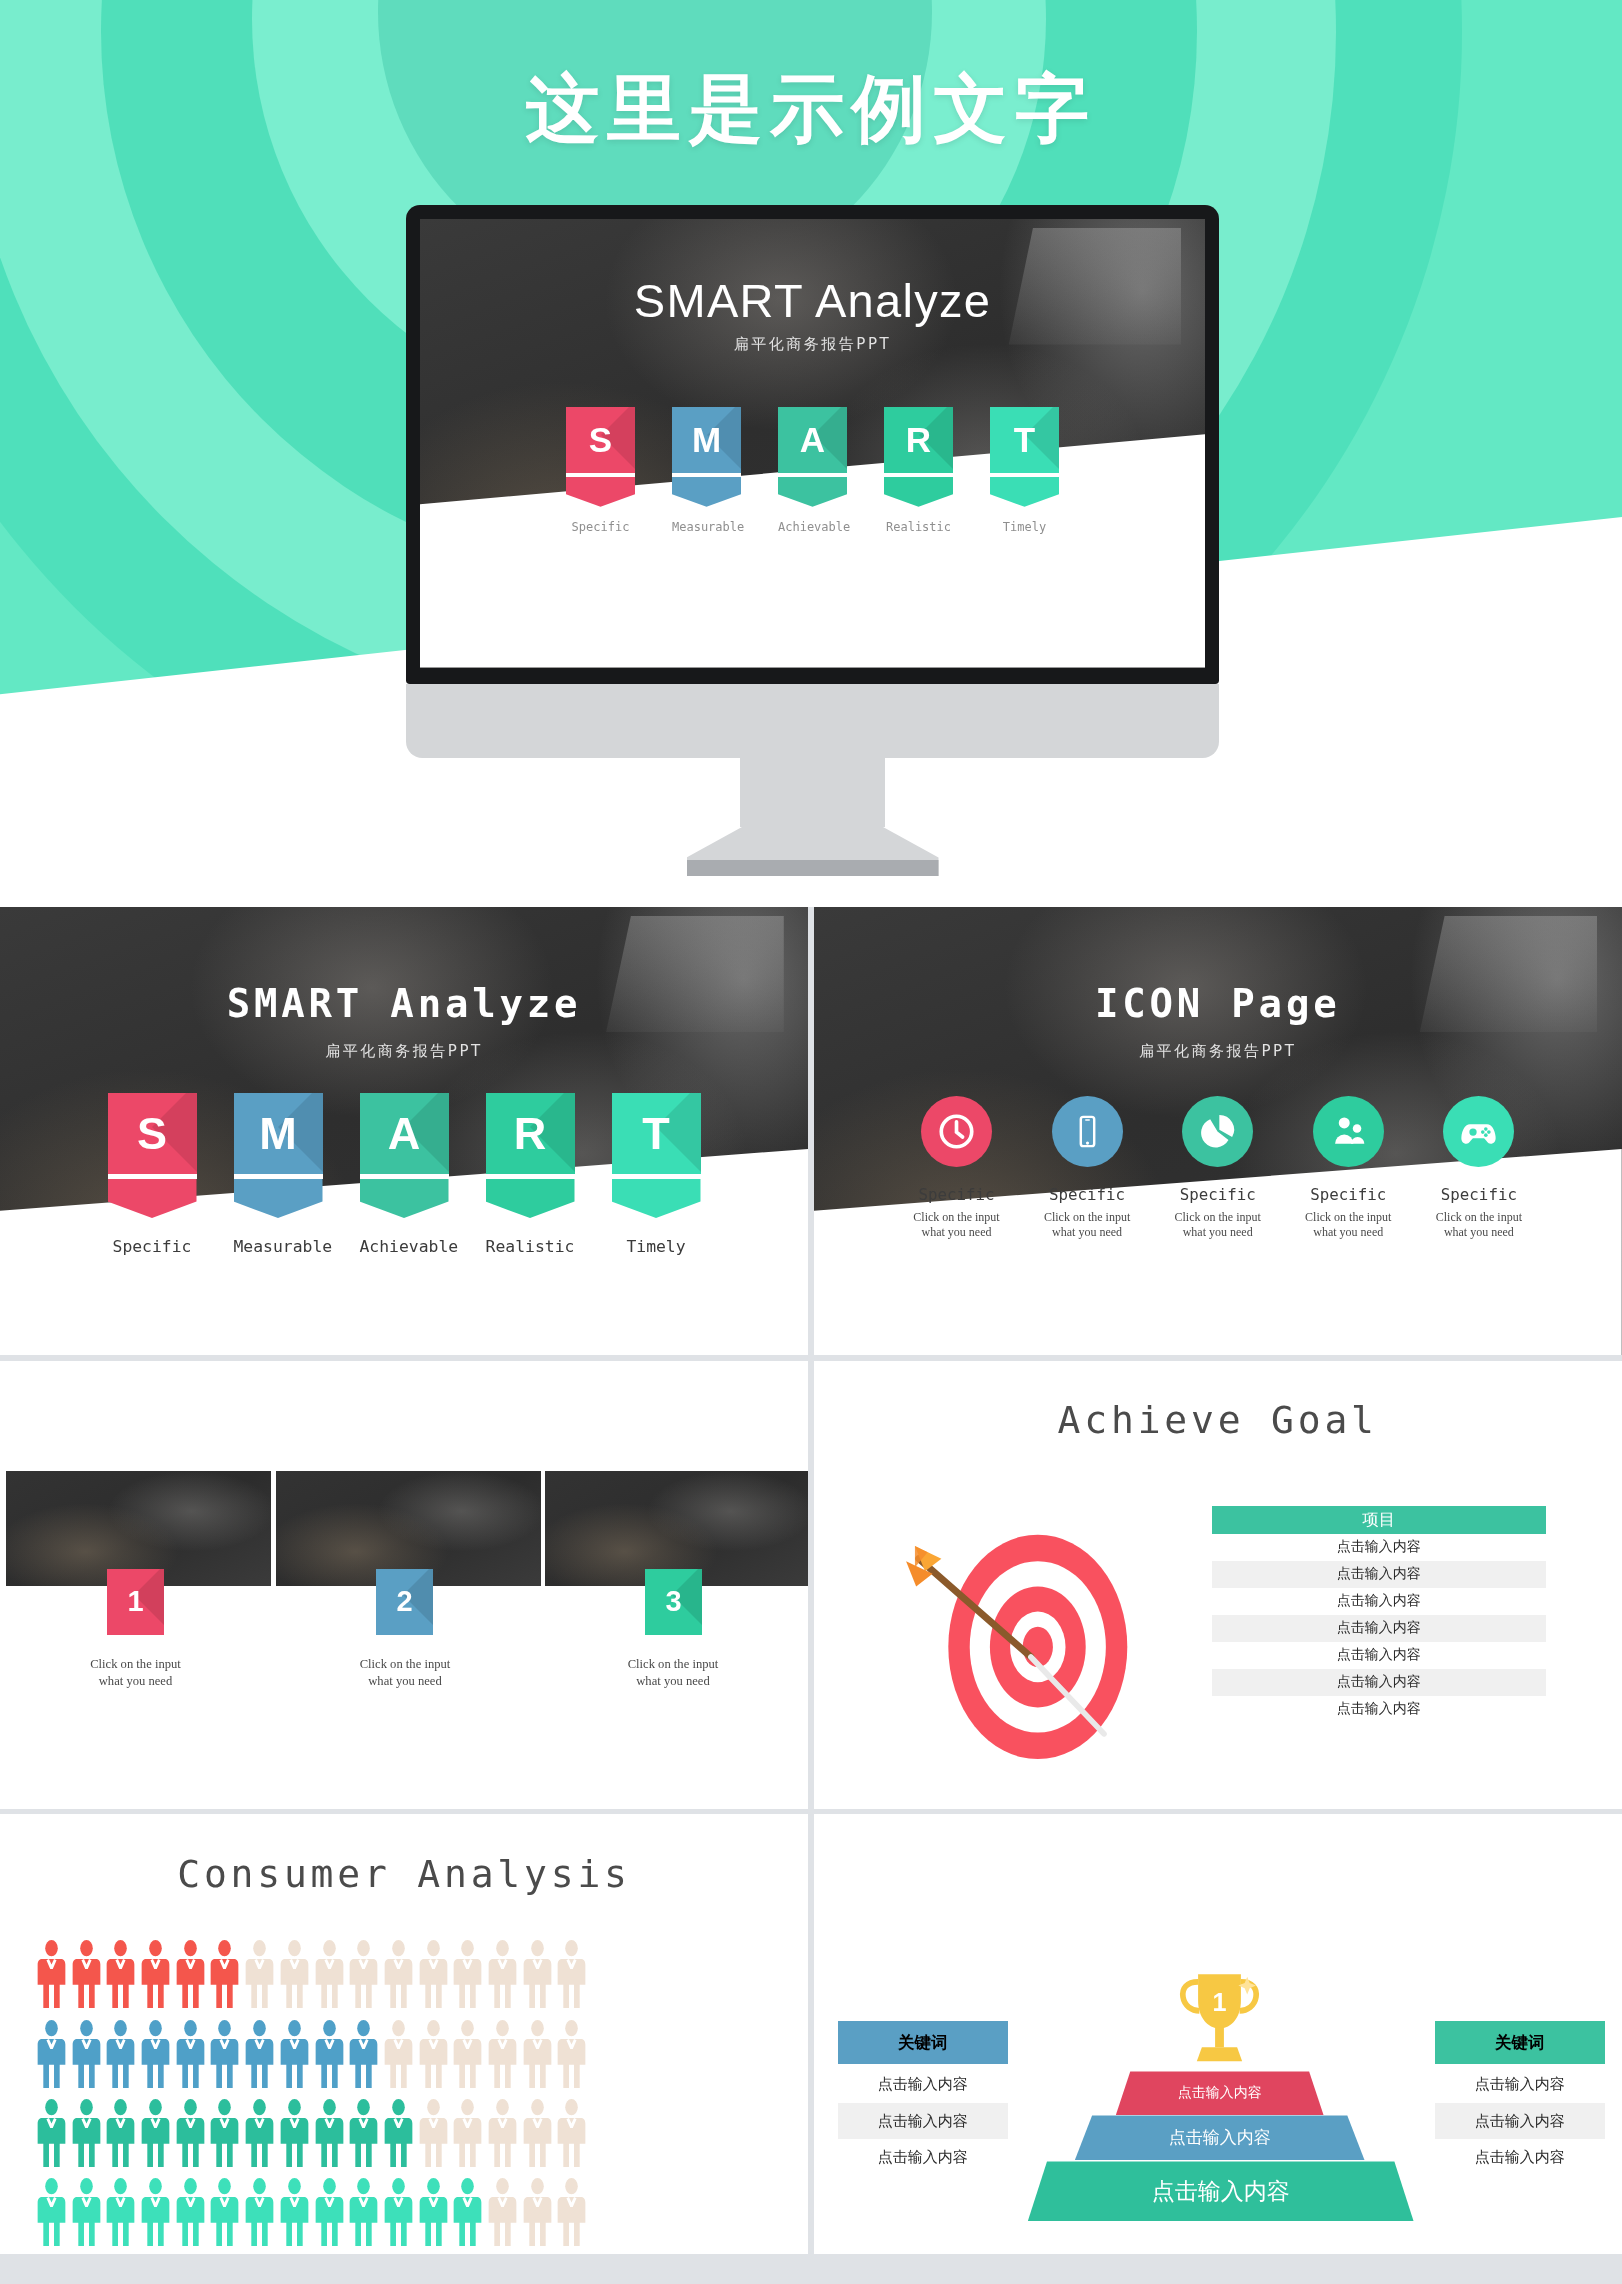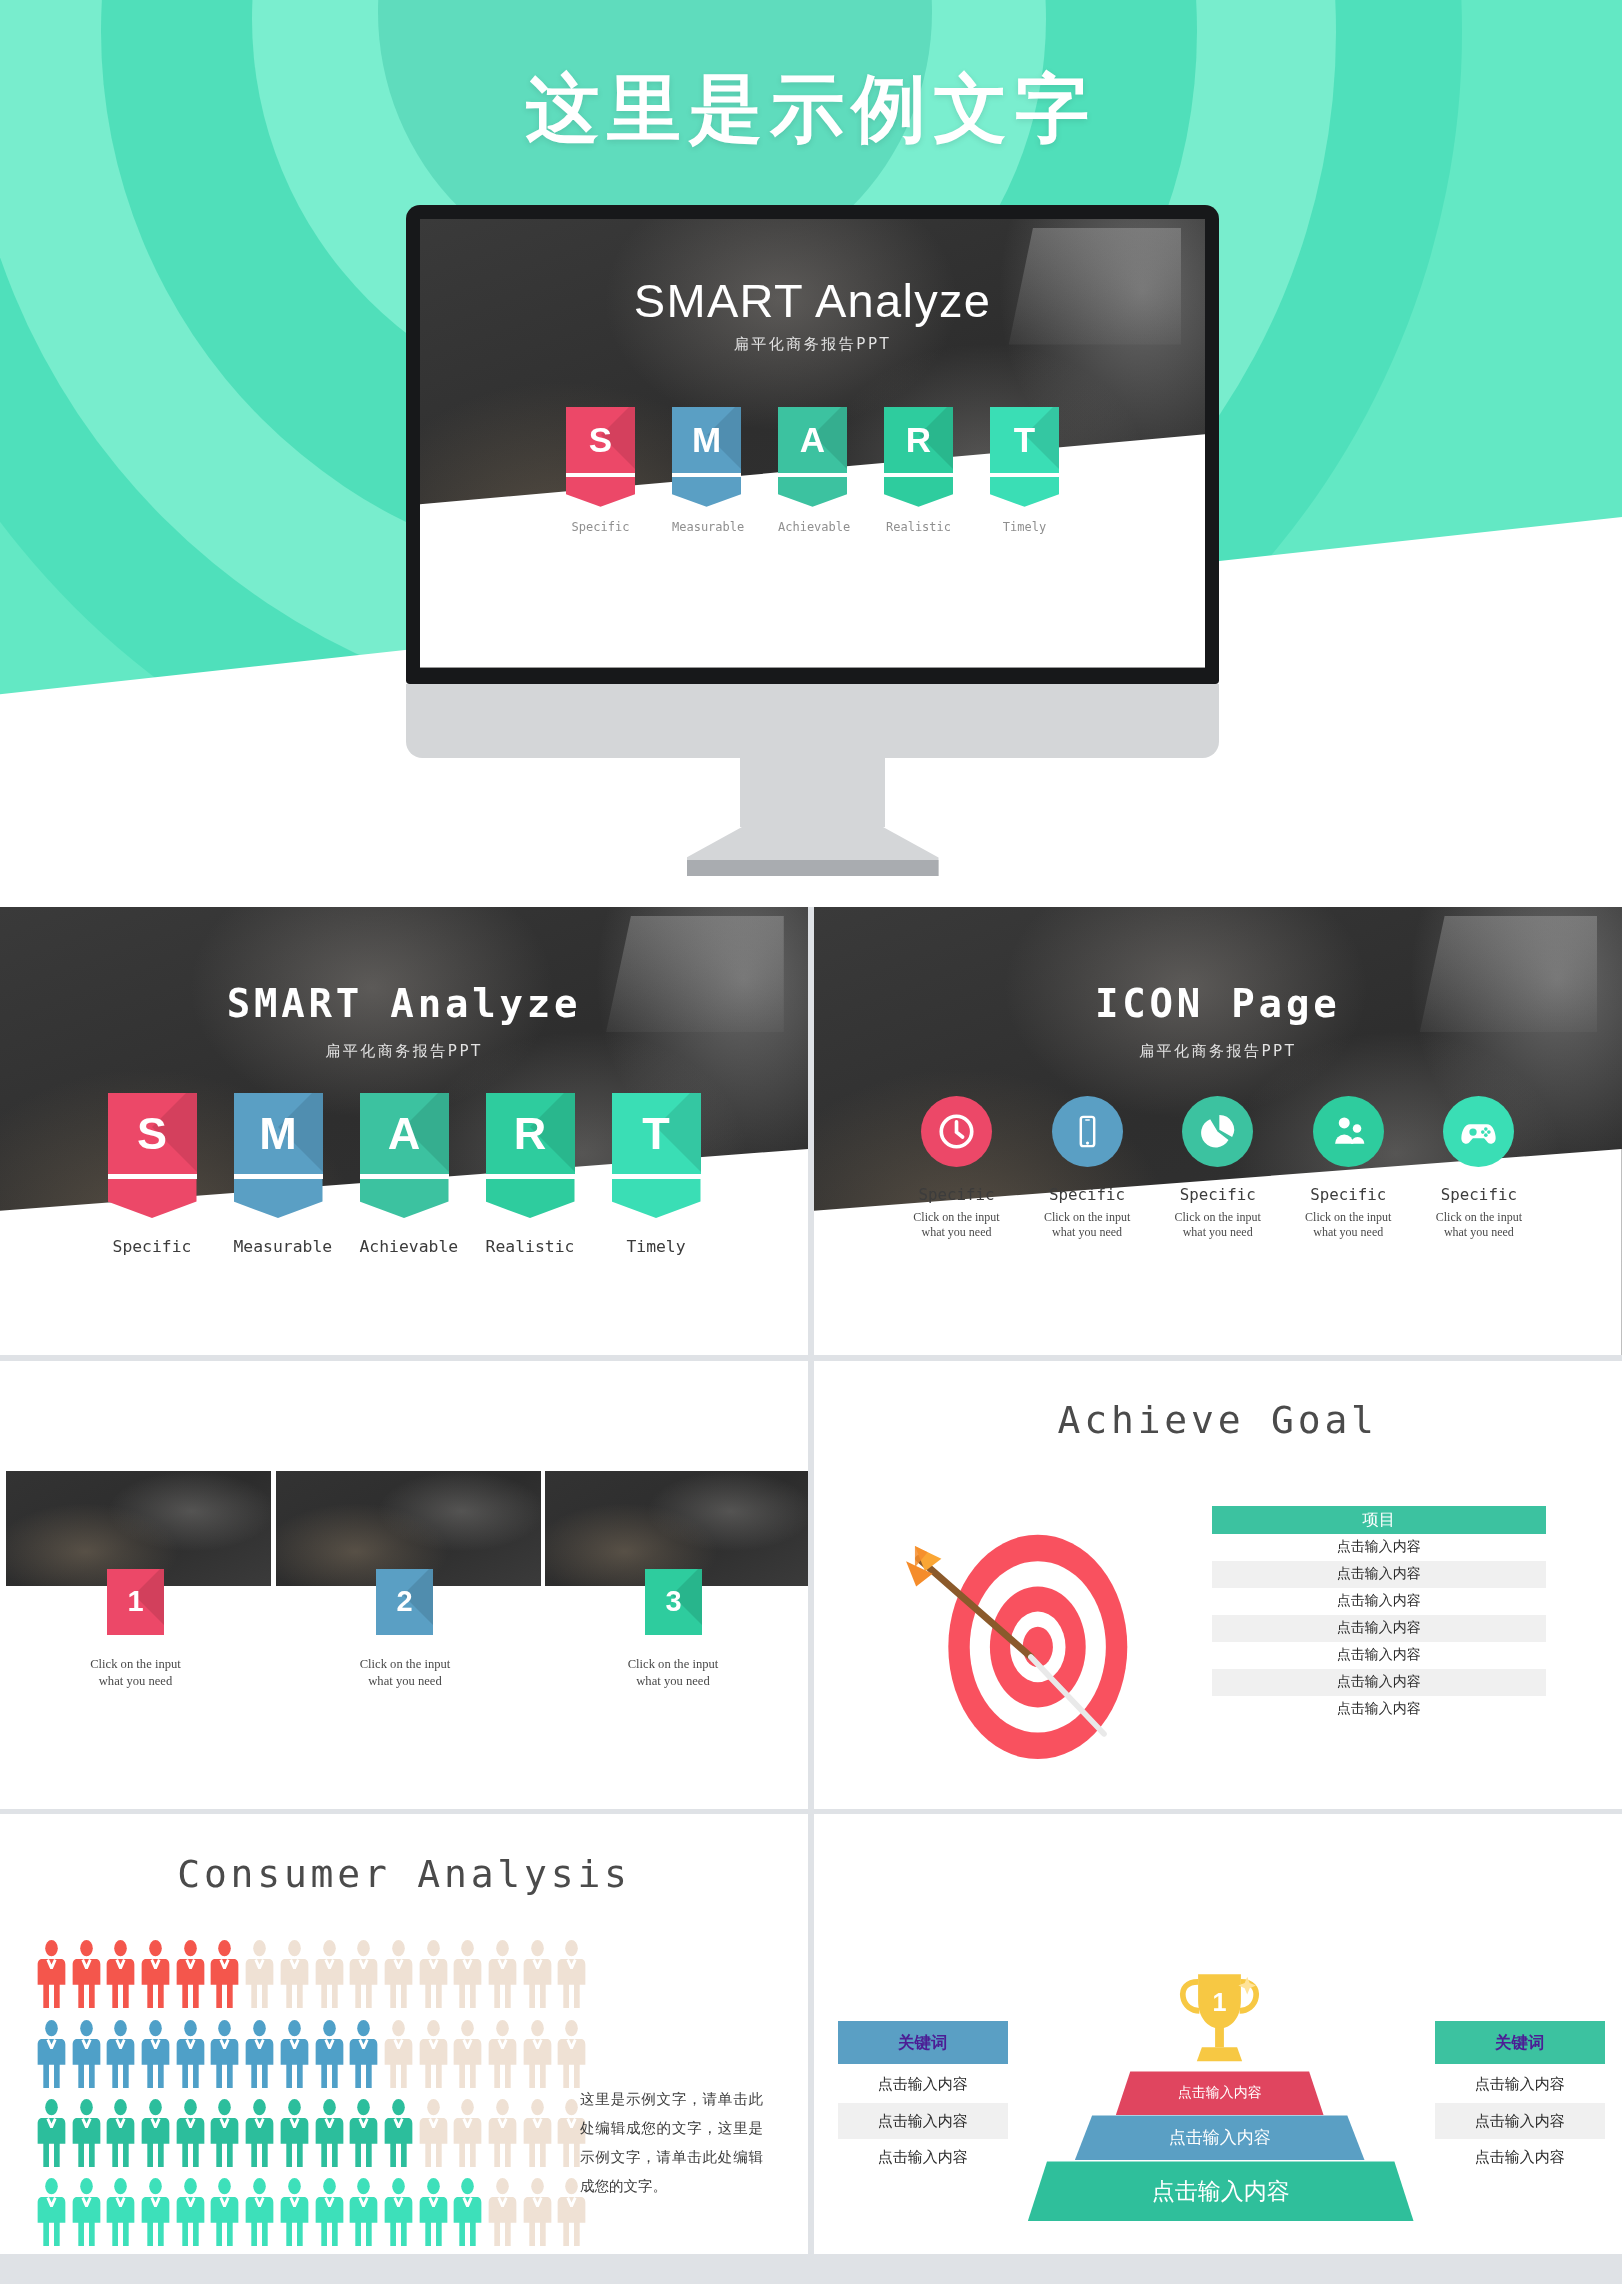--- a/index.html
+++ b/index.html
@@ -179,21 +179,21 @@
   .goal-table { position: absolute; }
   .goal-head { text-align: center; color: #fff; font-family: "Liberation Sans", sans-serif; display:flex; align-items:center; justify-content:center; }
   .goal-row { text-align: center; color: #2b2b2b; font-family: "Liberation Serif", serif; display:flex; align-items:center; justify-content:center; }
 
   
   .ppl-grid { position: absolute; }
   .ppl-row { display: flex; }
   .ppl { display: block; }
 
   
-  .kw-box { position: absolute; display:flex; align-items:center; justify-content:center; color:#4c1d95; font-family:"Liberation Sans", sans-serif; font-weight:bold; }
+  .kw-box { position: absolute; display:flex; align-items:center; justify-content:center; color:#000000; font-family:"Liberation Sans", sans-serif; font-weight:bold; }
   .kw-item { position: absolute; display:flex; align-items:center; justify-content:center; color:#2b2b2b; font-family:"Liberation Serif", serif; }
   .step { position: absolute; display:flex; align-items:center; justify-content:center; color:#fff; font-family:"Liberation Sans", sans-serif; }
 
   
   .grid { position: absolute; left: 0; top: 907px; width: 1622px; }
   .grid-row { display: flex; gap: 5.7px; margin-bottom: 5.7px; }
   .panel { position: relative; width: 808px; height: 448px; background: #fff; overflow: hidden; }
   .panel.tall { height: 440px; }
   .panel-title {
     position: absolute; left: 0; width: 100%; text-align: center;
@@ -822,21 +822,20 @@
               <path d="M19 30 l4 9 l4 -9 l4 2 l-6 14 l-4 0 l-6 -14 z" fill="#ffffff"></path>
             </svg>
             <svg class="ppl" width="29" height="68" viewBox="0 0 46 108">
               <ellipse cx="23" cy="13" rx="10" ry="13" fill="#EFE1D4"></ellipse>
               <path d="M8 30 h30 c5 0 7 4 7 9 v32 h-9 v37 h-9 v-37 h-8 v37 h-9 v-37 h-9 v-32 c0 -5 2 -9 7 -9 z" fill="#EFE1D4"></path>
               <path d="M19 30 l4 9 l4 -9 l4 2 l-6 14 l-4 0 l-6 -14 z" fill="#ffffff"></path>
             </svg>
           </div>
         </div>
 
-      <div style="position:absolute;left:580px;top:271px;width:183px;font-family:'DejaVu Sans',sans-serif;font-size:14.5px;color:#3b3b3b;line-height:2.0;text-align:justify;">这里是示例文字，请单击此处编辑成您的文字，这里是示例文字，请单击此处编辑成您的文字。</div>
     </div>
 
     <div class="panel tall">
 
       <div style="position:absolute;left:355px;top:154px;width:101px;height:107px;">
         <svg width="101" height="107" viewBox="0 0 160 170">
           <path d="M46 10 h68 v42 c0 26 -15 44 -34 44 c-19 0 -34 -18 -34 -44 z" fill="#F7C843"></path>
           <path d="M46 22 c-18 0 -26 10 -24 24 c2 14 14 22 26 22" fill="none" stroke="#F7C843" stroke-width="9"></path>
           <path d="M114 22 c18 0 26 10 24 24 c-2 14 -14 22 -26 22" fill="none" stroke="#F7C843" stroke-width="9"></path>
           <rect x="73" y="94" width="14" height="32" fill="#F7C843"></rect>

